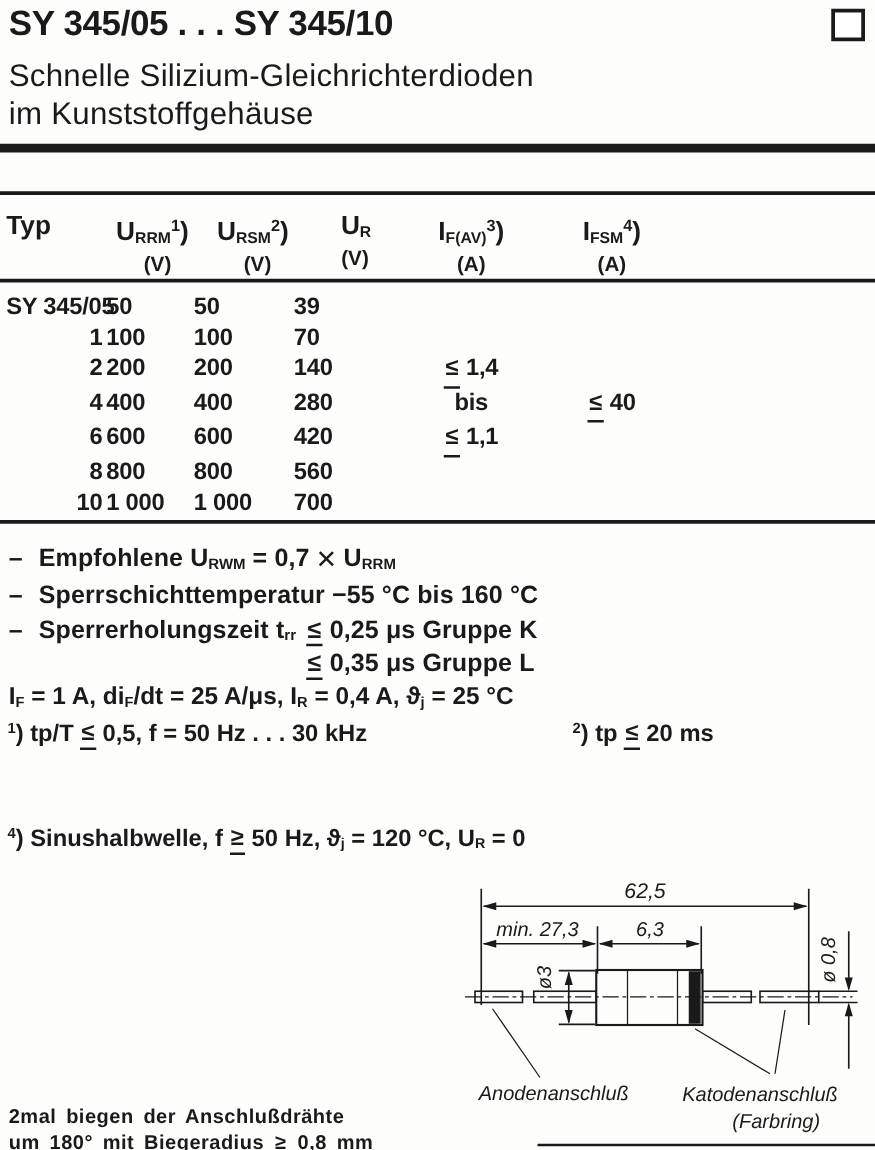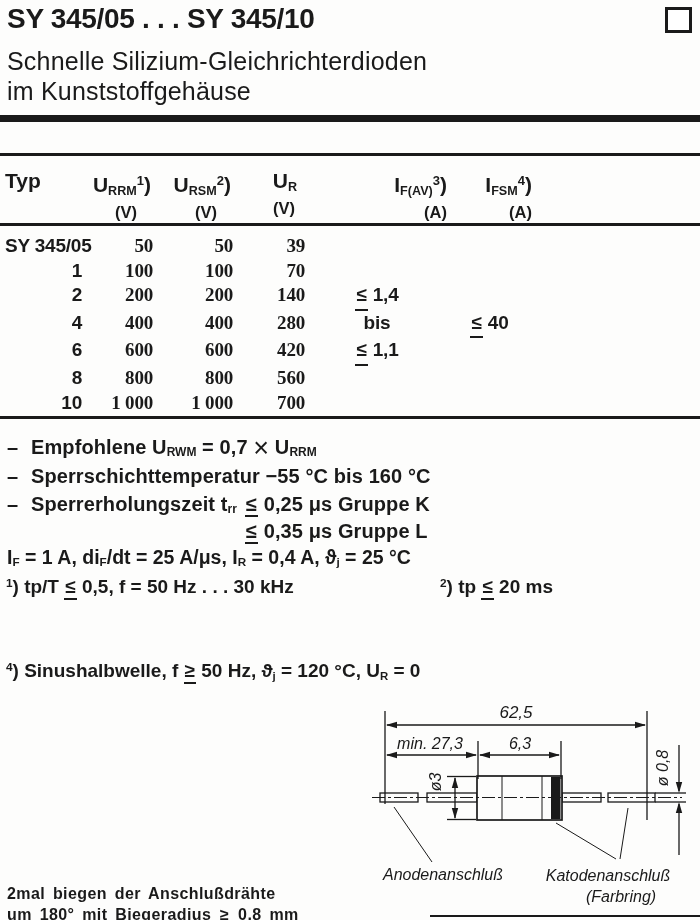--- a/index.html
+++ b/index.html
@@ -19,27 +19,27 @@
 
   
   .thead{left:5px;top:170px;display:grid;grid-template-columns:80px 70px 80px 72px 140px 85px;width:560px;}
   .thead .sym{font-size:21px;font-weight:700;line-height:21px;white-space:nowrap;}
   .thead .unit{font-size:16.5px;font-weight:700;line-height:20px;}
   .ha{text-align:left;}
   .hb .sym,.hc .sym{text-align:right;padding-right:4px;}
   .hb .unit,.hc .unit{text-align:right;padding-right:18px;}
   .hd .sym{text-align:right;padding-right:10px;}
   .hd .unit{text-align:right;padding-right:12px;}
-  .he,.hf{text-align:right;}
+  .he,.hf{text-align:center;}
 
   .tbody{left:5px;top:234px;width:560px;}
   .trow{display:grid;grid-template-columns:80px 70px 80px 72px 140px 85px;}
   .trow span{font-size:19px;font-weight:700;line-height:24.6px;white-space:nowrap;letter-spacing:-0.2px;}
   .ca{text-align:right;padding-right:3px;}
-  .cb,.cc,.cd{text-align:right;padding-right:2px;font-family:Liberation Serif, serif;}
+  .cb,.cc,.cd{padding-right:2px;}
   .ce,.cf{text-align:center;}
 
   
   .note{position:absolute;left:7px;display:flex;font-size:20px;font-weight:700;white-space:nowrap;letter-spacing:0.1px;}
   .note .dash{width:24px;flex:none;}
   .note .note-label{width:214px;flex:none;}
   .cond{left:7px;top:546px;font-size:19.5px;font-weight:700;white-space:nowrap;}
   .fn{position:absolute;font-size:19px;font-weight:700;white-space:nowrap;}
   .fn3{left:5px;top:606px;width:688px;}
   .jline{font-size:19px;font-weight:700;line-height:22.5px;text-align:justify;text-align-last:justify;}
@@ -178,21 +178,21 @@
   <span class="dash">–</span>
   <span class="note-label">Sperrerholungszeit t<sub>rr</sub></span>
   <span><span class="ulte">≤</span> 0,25 μs Gruppe K</span>
 </div>
 <div class="note" style="top:520px;">
   <span style="margin-left:238px;"><span class="ulte">≤</span> 0,35 μs Gruppe L</span>
 </div>
 
 <div class="abs cond">I<sub>F</sub> = 1 A, di<sub>F</sub>/dt = 25 A/μs, I<sub>R</sub> = 0,4 A, ϑ<sub>j</sub> = 25 °C</div>
 <div class="fn" style="left:6px;top:576px;"><sup>1</sup>) tp/T <span class="ulte">≤</span> 0,5, f = 50 Hz . . . 30 kHz</div>
-<div class="fn" style="left:440px;top:576px;text-align:right;"><sup>2</sup>) tp <span class="ulte">≤</span> 20 ms</div>
+<div class="fn" style="left:458px;top:576px;text-align:right;"><sup>2</sup>) tp <span class="ulte">≤</span> 20 ms</div>
 <div class="abs fn3">
 </div>
 <div class="fn" style="left:6px;top:660px;"><sup>4</sup>) Sinushalbwelle, f <span class="ugte">≥</span> 50 Hz, ϑ<sub>j</sub> = 120 °C, U<sub>R</sub> = 0</div>
 
 <svg class="abs drawing" width="370" height="237" viewBox="0 0 370 237">
 
   <g>
     <rect class="ln whitefill" x="50" y="110" width="38" height="9"></rect>
     <rect class="ln whitefill" x="97" y="110" width="50" height="9"></rect>
     <rect class="ln whitefill" x="232" y="110" width="39" height="9"></rect>

